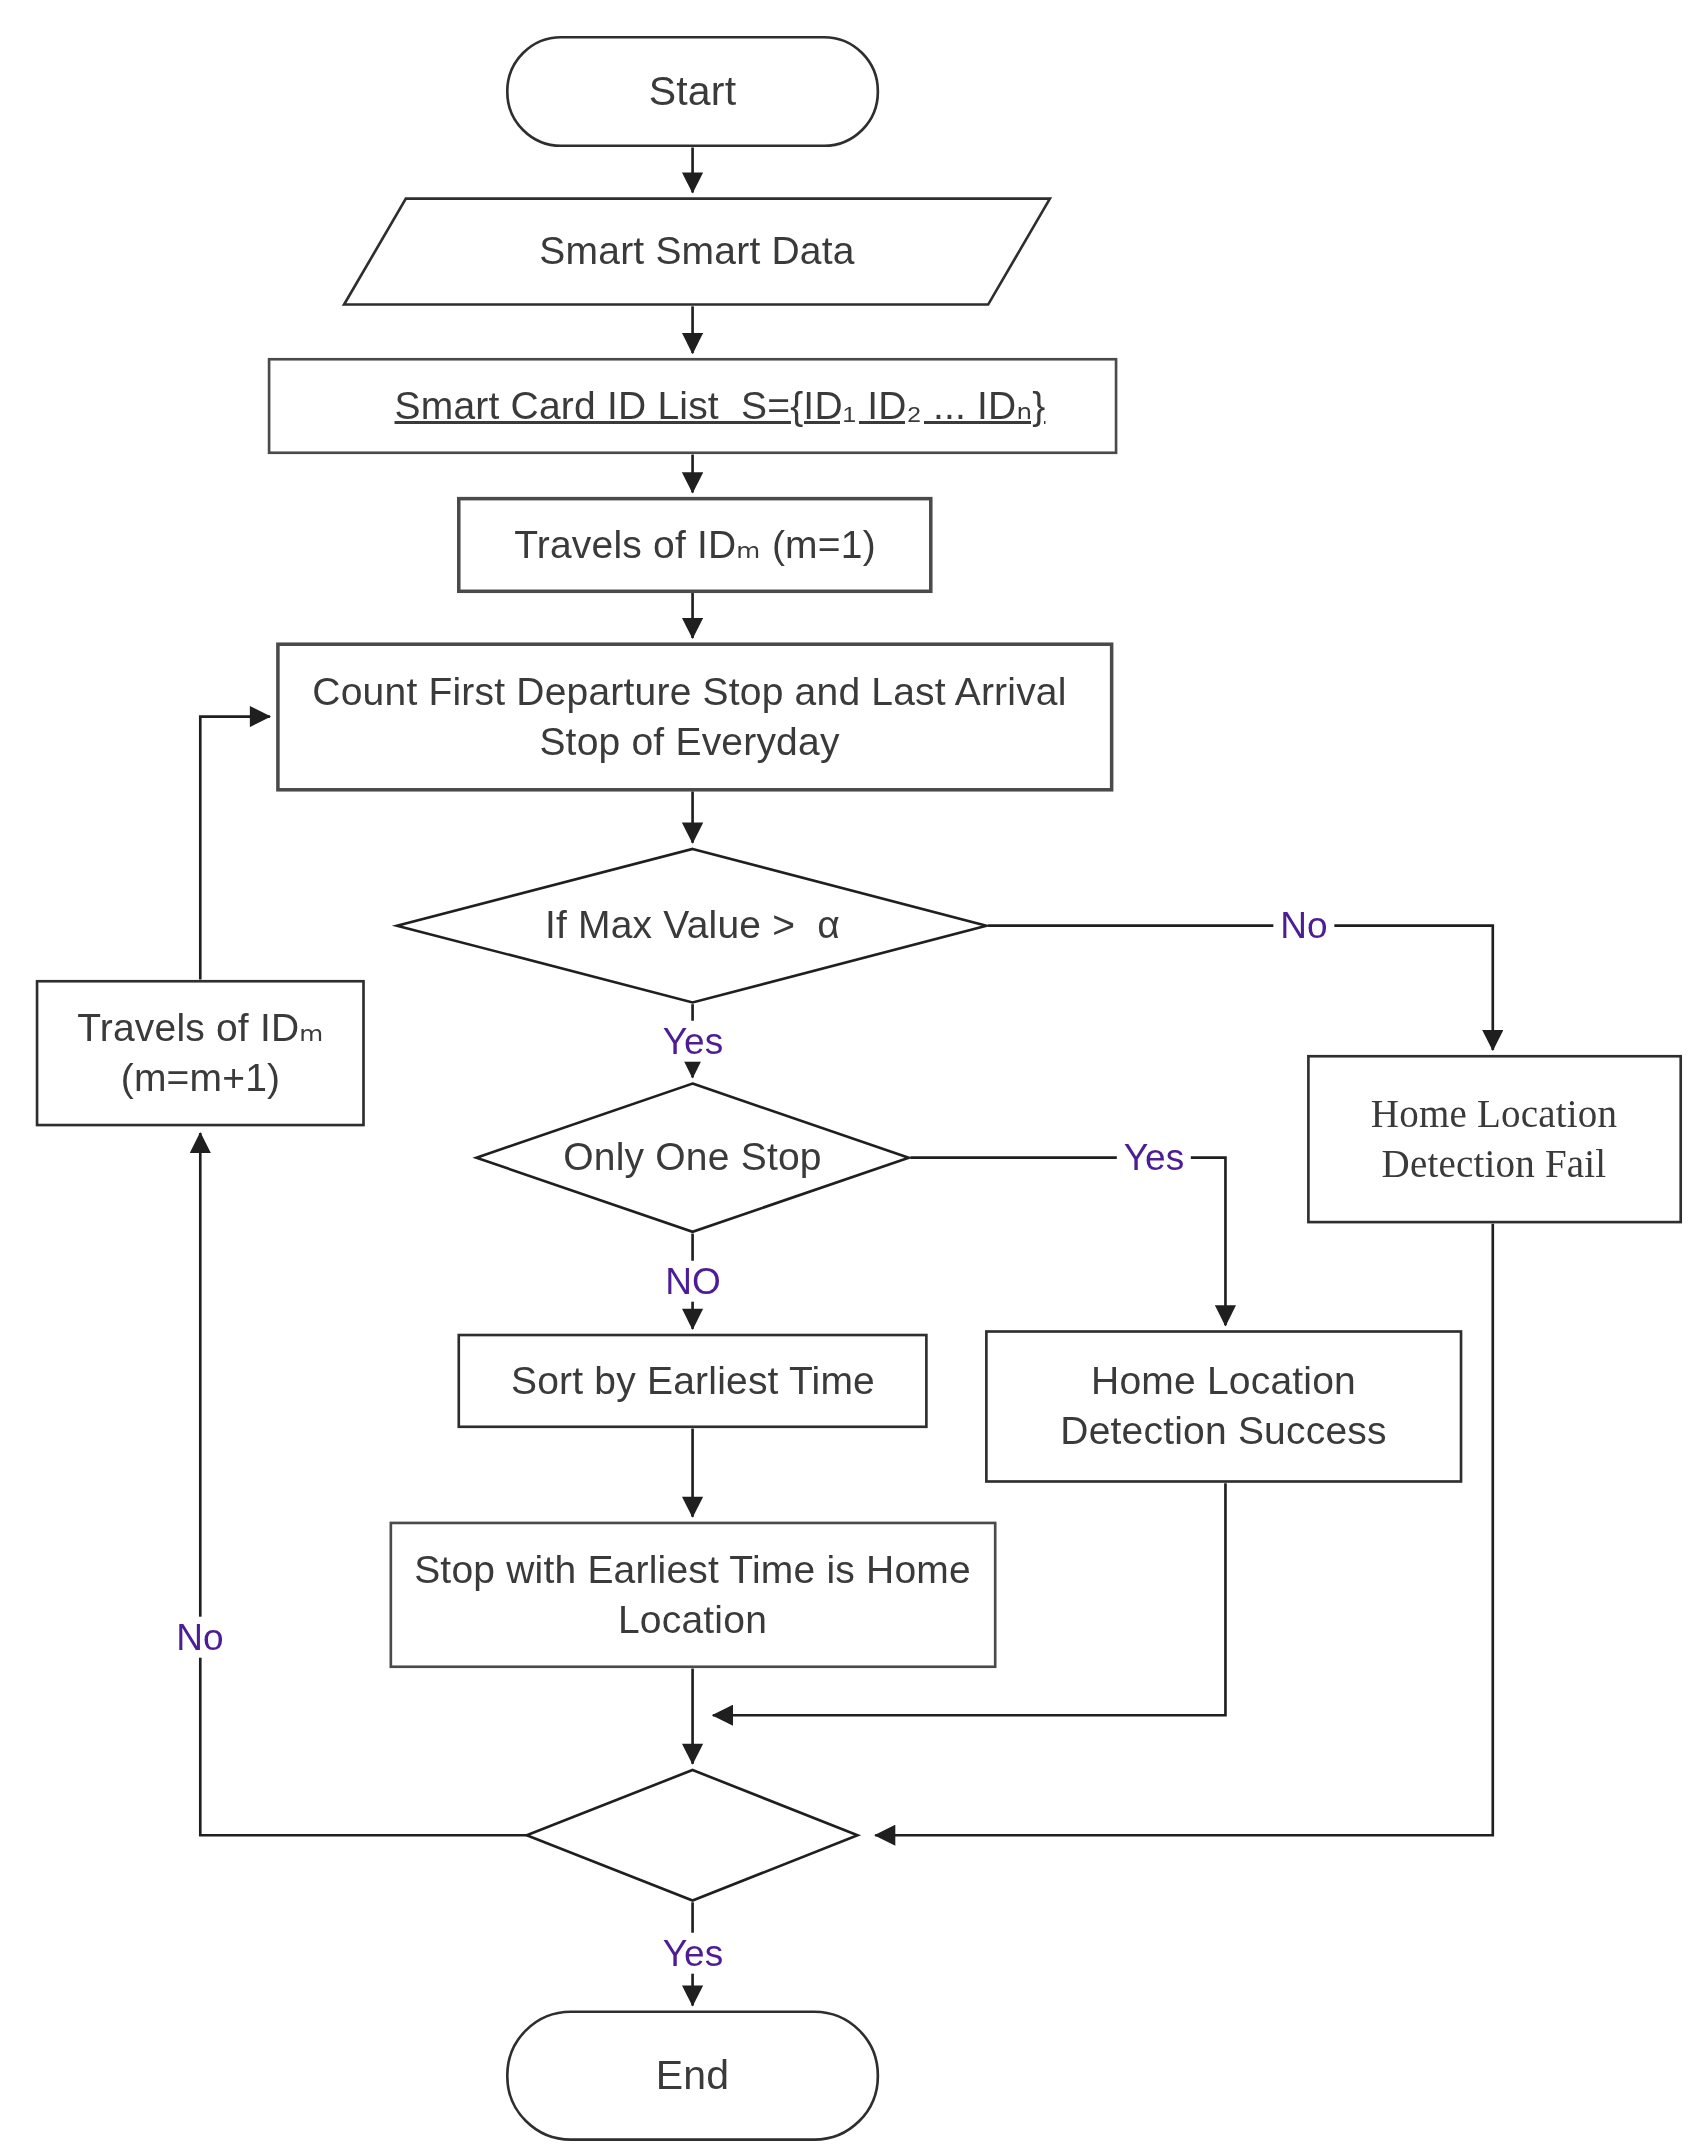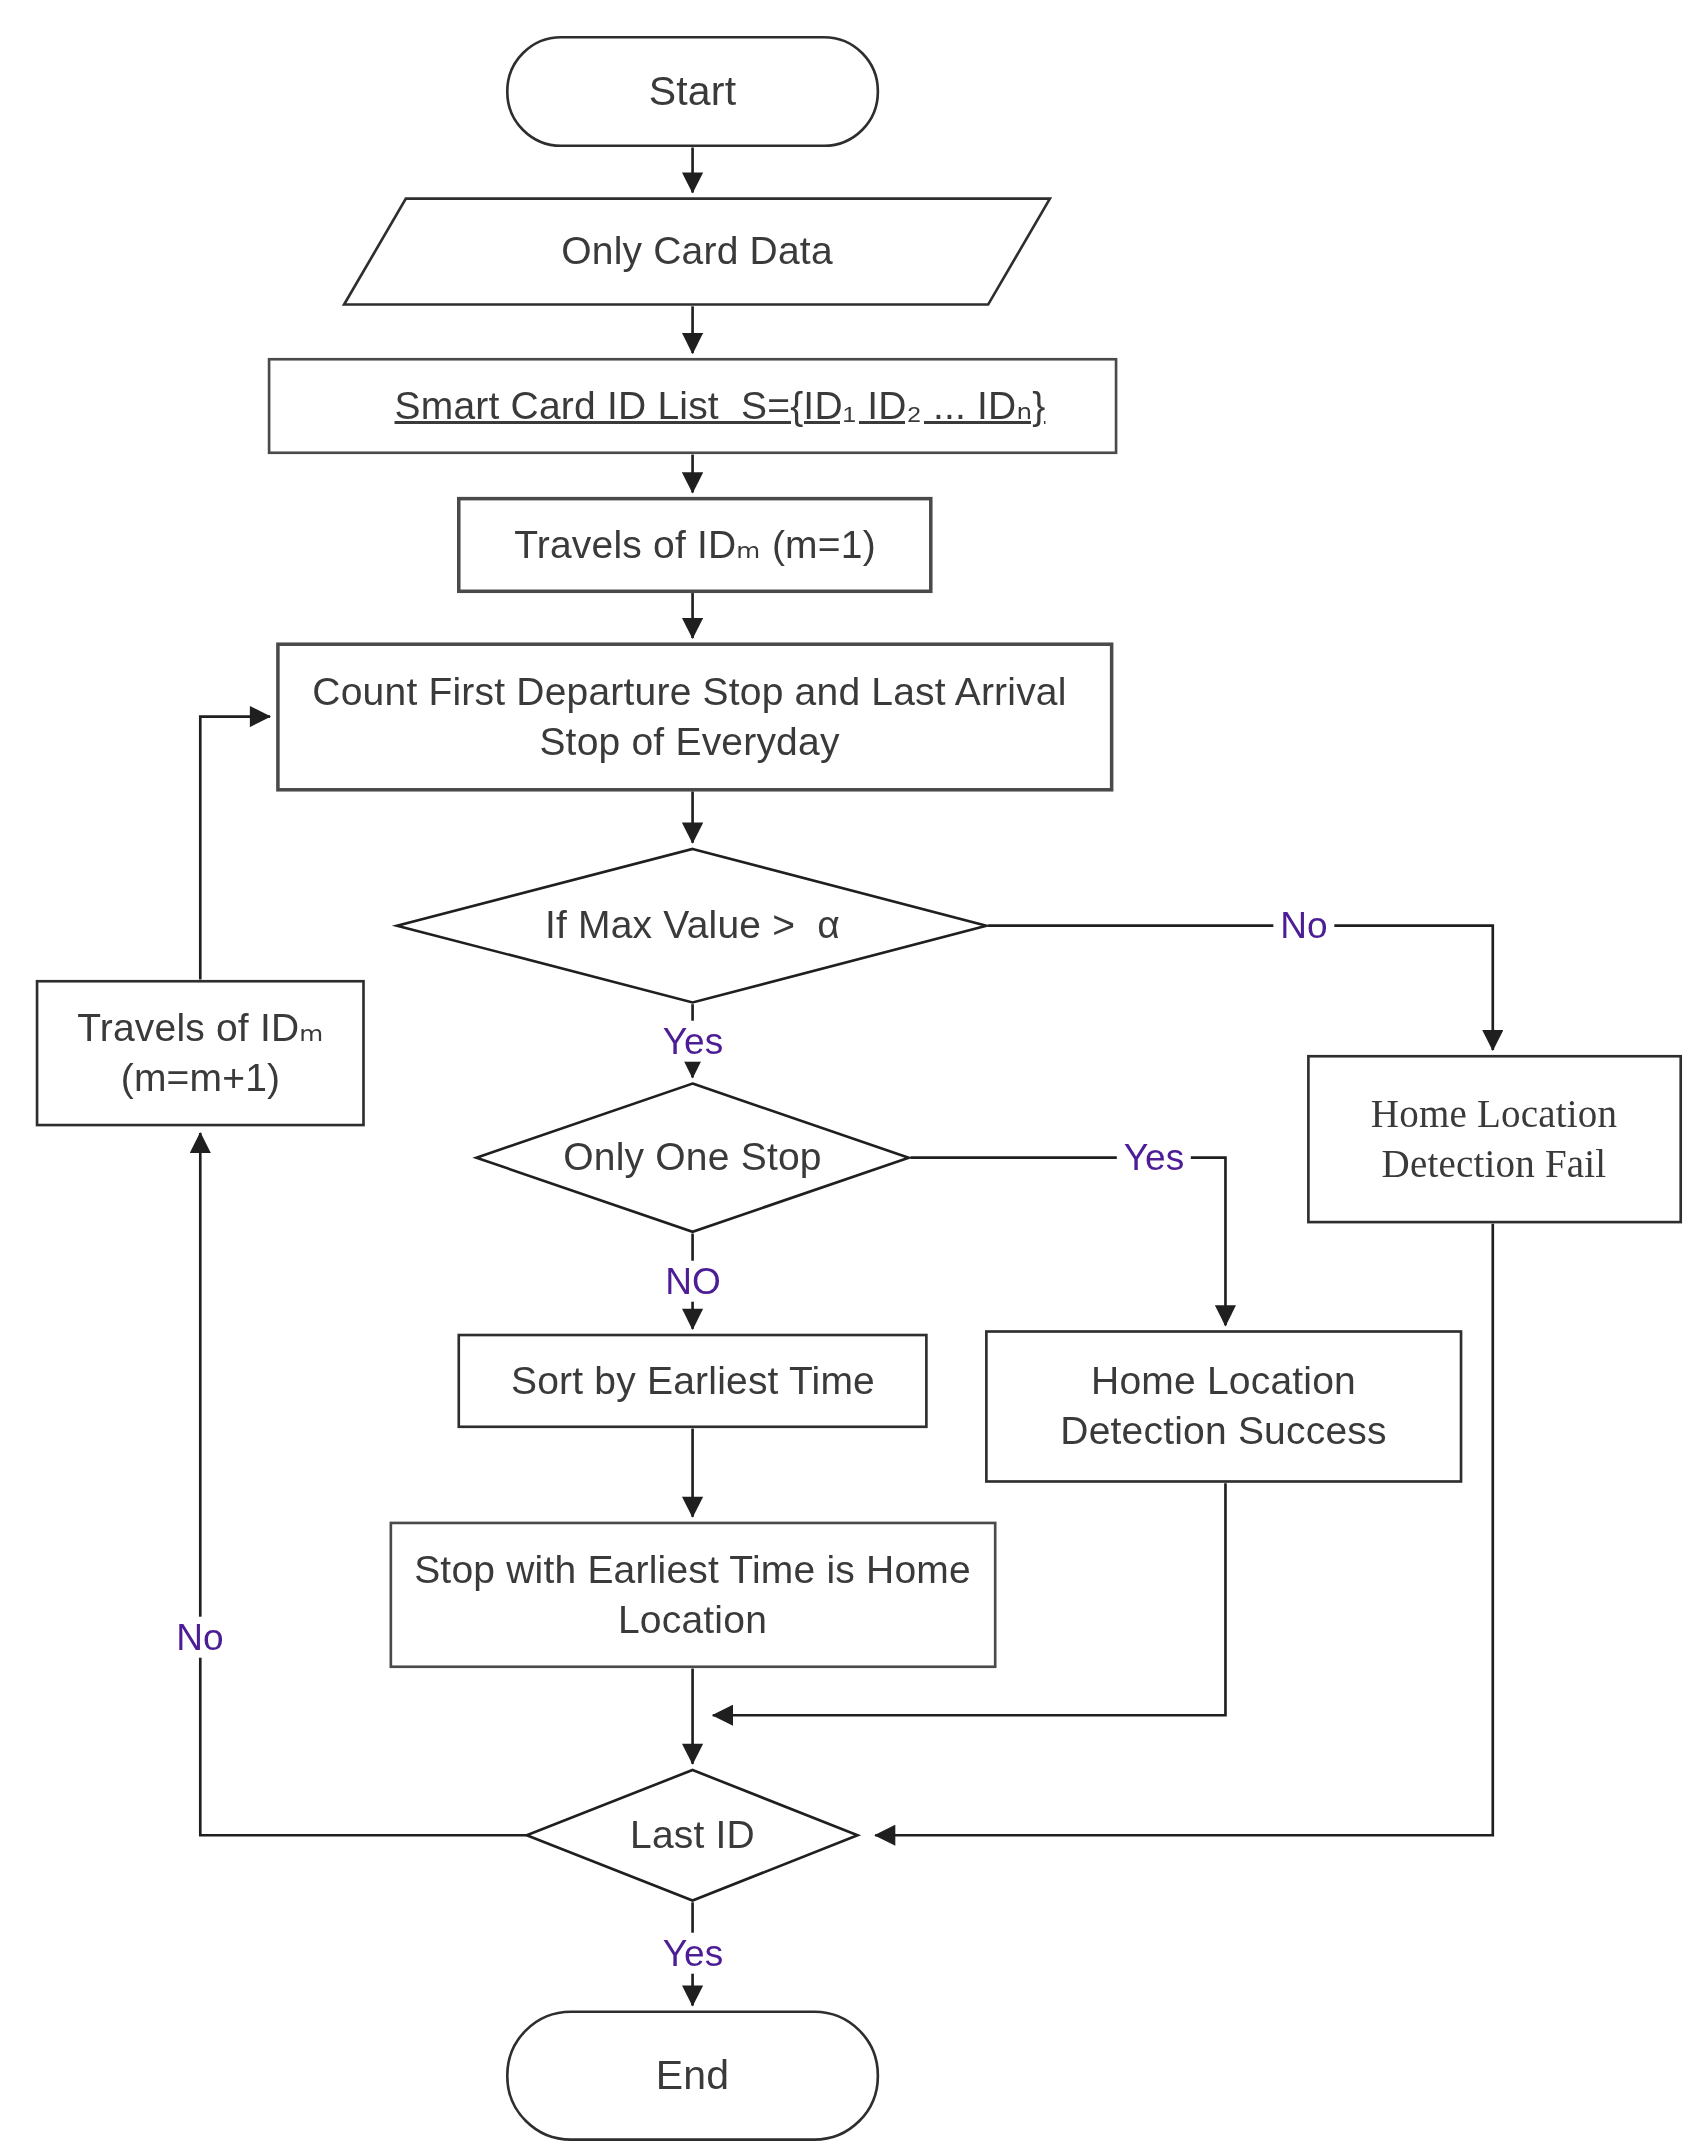--- a/index.html
+++ b/index.html
@@ -58,32 +58,31 @@
       <path d="M1389,1681 L1389,1944 L808,1944" marker-end="url(#arrow)"></path>
       <path d="M785,1891 L785,1999" marker-end="url(#arrow)"></path>
       <path d="M1692,1387 L1692,2080 L992,2080" marker-end="url(#arrow)"></path>
       <path d="M785,2156 L785,2273" marker-end="url(#arrow)"></path>
       <path d="M597,2080 L227,2080 L227,1284" marker-end="url(#arrow)"></path>
       <path d="M227,1110 L227,812 L306,812" marker-end="url(#arrow)"></path>
     </g>
   </svg>
 
   <div class="t" style="left:507px;top:37px;width:371px;height:109px;font-size:41px;">Start</div>
-  <div class="t" style="left:406px;top:198px;width:582px;height:106px;">Only Card Data</div>
+  <div class="t" style="left:406px;top:198px;width:582px;height:106px;">Smart Smart Data</div>
   <div class="t" style="left:269px;top:359px;width:902px;height:94px;text-decoration:underline;">Smart Card ID List  S={ID₁ ID₂ ... IDₙ}</div>
   <div class="t" style="left:459px;top:498px;width:472px;height:93px;">Travels of IDₘ (m=1)</div>
   <div class="t" style="left:308px;top:644px;width:763px;height:146px;">Count First Departure Stop and Last Arrival Stop of Everyday</div>
   <div class="t" style="left:485px;top:881px;width:415px;height:88px;">If Max Value &gt;  α</div>
   <div class="t" style="left:1323px;top:1056px;width:342px;height:166px;font-family:Liberation Serif, serif;">Home Location Detection Fail</div>
   <div class="t" style="left:46px;top:981px;width:309px;height:144px;">Travels of IDₘ (m=m+1)</div>
   <div class="t" style="left:494px;top:1113px;width:397px;height:88px;">Only One Stop</div>
   <div class="t" style="left:459px;top:1335px;width:468px;height:92px;">Sort by Earliest Time</div>
   <div class="t" style="left:1004px;top:1331px;width:439px;height:150px;">Home Location Detection Success</div>
   <div class="t" style="left:408px;top:1523px;width:569px;height:144px;">Stop with Earliest Time is Home Location</div>
-  <div class="t" style="left:547px;top:1791px;width:291px;height:88px;">Last ID</div>
   <div class="t" style="left:507px;top:2011px;width:371px;height:128px;font-size:41px;text-align:center;">End</div>
 
   <div class="lbl" style="left:1304px;top:925px;">No</div>
   <div class="lbl" style="left:693px;top:1041px;">Yes</div>
   <div class="lbl" style="left:1154px;top:1157px;">Yes</div>
   <div class="lbl" style="left:693px;top:1281px;">NO</div>
   <div class="lbl" style="left:693px;top:1953px;">Yes</div>
   <div class="lbl" style="left:200px;top:1637px;">No</div>
 
 </div>

